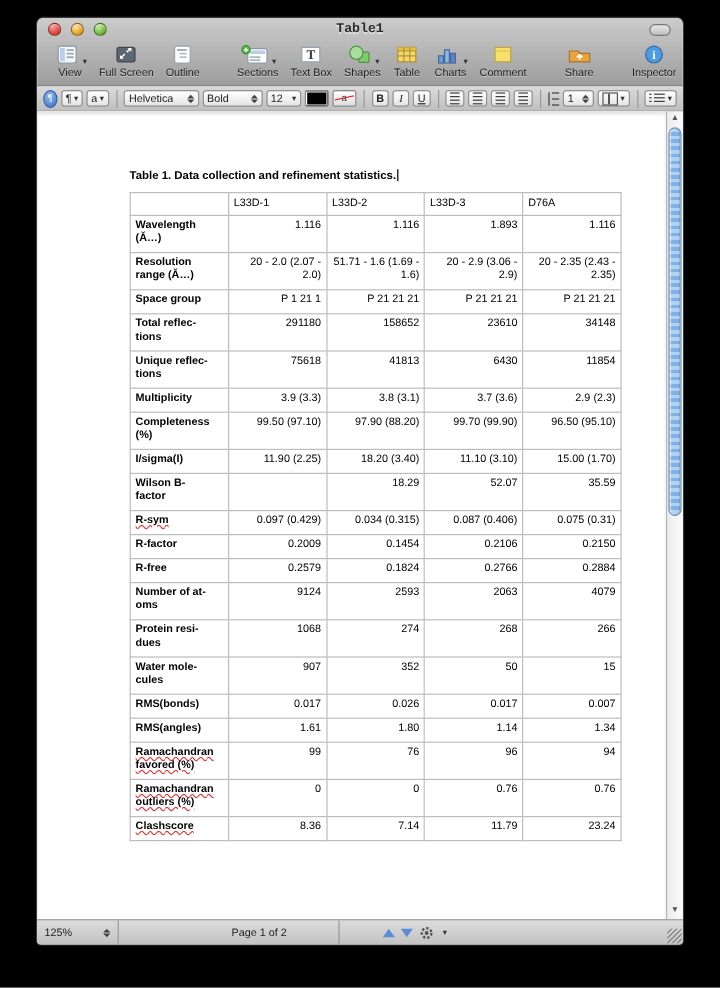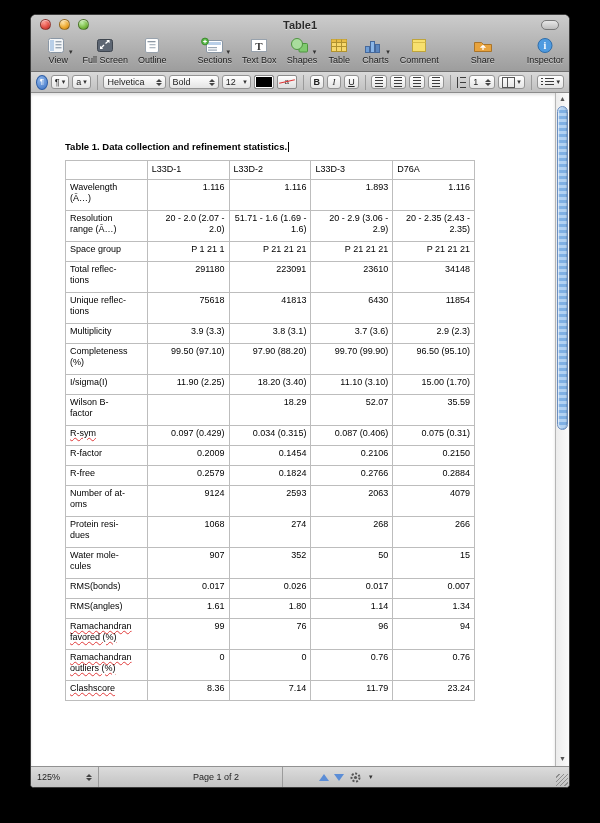--- a/index.html
+++ b/index.html
@@ -1,21 +1,21 @@
 <!DOCTYPE html>
 <html><head>
 <meta charset="utf-8">
 <style>
   html,body{margin:0;padding:0;}
   body{width:600px;height:823px;background:#000;font-family:"Liberation Sans",sans-serif;overflow:hidden;position:relative;}
   .window{position:absolute;left:30px;top:14px;width:540px;height:774px;border:1px solid #3a3a3a;border-radius:6px 6px 4px 4px;background:#fff;box-sizing:border-box;display:flex;flex-direction:column;overflow:hidden;}
 
   
   .chrome{background:linear-gradient(#cccccc,#9d9d9d);border-bottom:1px solid #6f6f6f;}
-  .titlebar{height:19px;position:relative;display:flex;align-items:center;}
+  .titlebar{height:19px;position:relative;display:flex;align-items:center;font-family:Liberation Mono, monospace;}
   .traffic{display:flex;gap:8px;margin-left:9px;}
   .tl{width:11px;height:11px;border-radius:50%;border:1px solid rgba(0,0,0,.35);box-sizing:border-box;box-shadow:inset 0 1px 1px rgba(255,255,255,.6);}
   .tl.red{background:radial-gradient(circle at 35% 30%,#ff9a90,#df4940 60%,#b03028);}
   .tl.yellow{background:radial-gradient(circle at 35% 30%,#ffe2a0,#eaa428 60%,#c07f14);}
   .tl.green{background:radial-gradient(circle at 35% 30%,#c2efa9,#77b93e 60%,#4e8c23);}
   .win-title{position:absolute;left:0;right:0;text-align:center;font-size:11px;font-weight:bold;color:#2b2b2b;text-shadow:0 1px 0 rgba(255,255,255,.5);}
   .pill{position:absolute;right:10px;top:5px;width:16px;height:8px;border-radius:5px;border:1px solid #787878;background:linear-gradient(#e8e8e8,#bdbdbd);}
 
   .toolbar{height:37px;display:flex;align-items:flex-start;padding:2px 6px 0 8px;box-sizing:border-box;}
   .tb-item{display:flex;flex-direction:column;align-items:center;margin:0 5px;cursor:default;}
@@ -48,27 +48,27 @@
   .al-left i{background:linear-gradient(#3c3c3c,#3c3c3c) left 0 top 0/12px 1px,linear-gradient(#3c3c3c,#3c3c3c) left 0 top 3px/8px 1px,linear-gradient(#3c3c3c,#3c3c3c) left 0 top 6px/12px 1px,linear-gradient(#3c3c3c,#3c3c3c) left 0 top 9px/8px 1px;background-repeat:no-repeat;}
   .al-center i{background:linear-gradient(#3c3c3c,#3c3c3c) left 0 top 0/12px 1px,linear-gradient(#3c3c3c,#3c3c3c) center top 3px/8px 1px,linear-gradient(#3c3c3c,#3c3c3c) left 0 top 6px/12px 1px,linear-gradient(#3c3c3c,#3c3c3c) center top 9px/8px 1px;background-repeat:no-repeat;}
   .al-right i{background:linear-gradient(#3c3c3c,#3c3c3c) left 0 top 0/12px 1px,linear-gradient(#3c3c3c,#3c3c3c) right 0 top 3px/8px 1px,linear-gradient(#3c3c3c,#3c3c3c) left 0 top 6px/12px 1px,linear-gradient(#3c3c3c,#3c3c3c) right 0 top 9px/8px 1px;background-repeat:no-repeat;}
   .al-just i{background:linear-gradient(#3c3c3c,#3c3c3c) left 0 top 0/12px 1px,linear-gradient(#3c3c3c,#3c3c3c) left 0 top 3px/12px 1px,linear-gradient(#3c3c3c,#3c3c3c) left 0 top 6px/12px 1px,linear-gradient(#3c3c3c,#3c3c3c) left 0 top 9px/12px 1px;background-repeat:no-repeat;}
   .lsp i{width:9px;height:11px;background:linear-gradient(#3c3c3c,#3c3c3c) 0 0/1px 11px,linear-gradient(#3c3c3c,#3c3c3c) right 0 top 0/6px 1px,linear-gradient(#3c3c3c,#3c3c3c) right 0 top 5px/6px 1px,linear-gradient(#3c3c3c,#3c3c3c) right 0 top 10px/6px 1px;background-repeat:no-repeat;}
   .cols i{width:11px;height:9px;border:1px solid #555;background:linear-gradient(90deg,transparent 0 4px,#555 4px 5px,transparent 5px);}
   .list i{width:13px;height:10px;background:linear-gradient(#3c3c3c,#3c3c3c) 0 1px/2px 1px,linear-gradient(#3c3c3c,#3c3c3c) 4px 1px/9px 1px,linear-gradient(#3c3c3c,#3c3c3c) 0 4px/2px 1px,linear-gradient(#3c3c3c,#3c3c3c) 4px 4px/9px 1px,linear-gradient(#3c3c3c,#3c3c3c) 0 7px/2px 1px,linear-gradient(#3c3c3c,#3c3c3c) 4px 7px/9px 1px;background-repeat:no-repeat;}
 
   
   .content{flex:1;position:relative;background:#fff;min-height:0;}
-  .docarea{position:absolute;left:0;top:0;right:14px;bottom:0;background:#fff;box-shadow:inset 0 2px 3px rgba(0,0,0,.12);overflow:hidden;padding:48px 0 0 34px;box-sizing:border-box;}
+  .docarea{position:absolute;left:0;top:0;right:14px;bottom:0;background:#fff;box-shadow:inset 0 2px 3px rgba(0,0,0,.12);overflow:hidden;padding:48px 0 0 77px;box-sizing:border-box;}
   .doc-title{font-size:9.5px;font-weight:bold;color:#000;margin:0 0 8px 0;}
   .caret{display:inline-block;width:1px;height:10px;background:#000;margin-left:1px;vertical-align:-2px;}
   table.stats{border-collapse:collapse;table-layout:fixed;width:410px;background:#fff;}
   table.stats th,table.stats td{border:1px solid #bdbdbd;font-size:9px;line-height:11px;vertical-align:top;padding:2px 4px 6px 4px;color:#000;box-sizing:border-box;overflow:hidden;}
   table.stats thead th{font-weight:normal;text-align:left;padding:3px 4px 4px 4px;}
-  td.rowlabel{font-weight:normal;white-space:pre-line;}
+  td.rowlabel{font-weight:bold;white-space:pre-line;}
   td.val{text-align:right;font-weight:normal;}
   .misspelled{text-decoration:underline;text-decoration-style:wavy;text-decoration-color:#e03a3a;text-decoration-thickness:1px;text-underline-offset:1px;}
 
   
   .scrollbar{position:absolute;right:0;top:0;bottom:0;width:14px;background:linear-gradient(90deg,#ececec,#fafafa);border-left:1px solid #b5b5b5;box-sizing:border-box;}
   .sb-arrow{position:absolute;left:0;right:0;text-align:center;font-size:7px;color:#555;line-height:10px;}
   .sb-up{top:1px;}
   .sb-down{bottom:2px;}
   .sb-thumb{position:absolute;left:1px;right:1px;top:13px;height:322px;border-radius:6px;border:1px solid #6b8fc0;background:repeating-linear-gradient(180deg,#b3d2f2 0 3px,#7fb0e4 3px 6px);box-shadow:inset 1px 0 1px rgba(255,255,255,.7),inset -1px 0 1px rgba(0,0,0,.15);}
 
@@ -323,21 +323,21 @@
               <td class="rowlabel">Space group</td>
               <td class="val">P 1 21 1</td>
               <td class="val">P 21 21 21</td>
               <td class="val">P 21 21 21</td>
               <td class="val">P 21 21 21</td>
             </tr>
             <tr>
               <td class="rowlabel">Total reflec-
 tions</td>
               <td class="val">291180</td>
-              <td class="val">223091</td>
+              <td class="val">158652</td>
               <td class="val">23610</td>
               <td class="val">34148</td>
             </tr>
             <tr>
               <td class="rowlabel">Unique reflec-
 tions</td>
               <td class="val">75618</td>
               <td class="val">41813</td>
               <td class="val">6430</td>
               <td class="val">11854</td>

